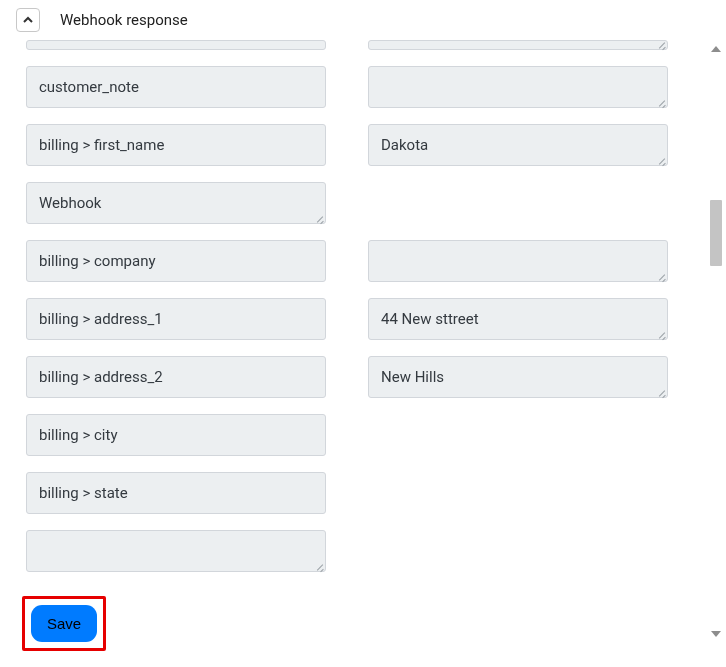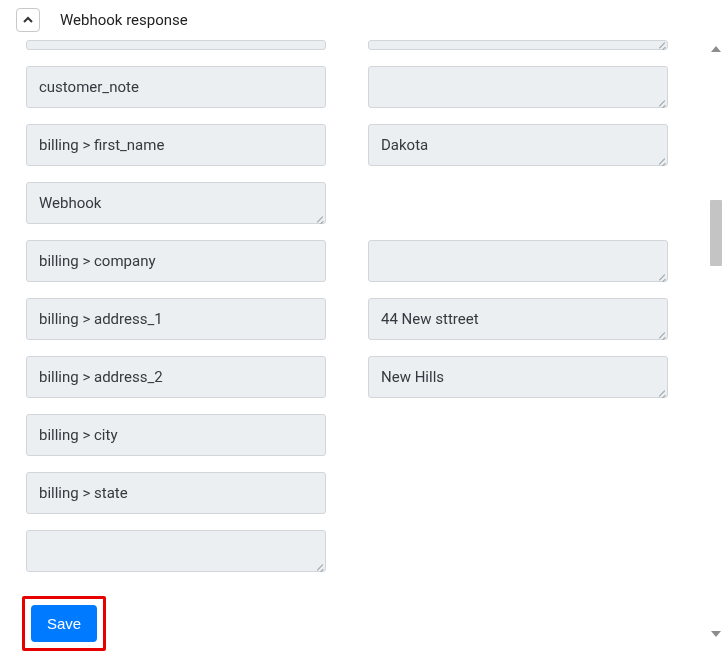--- a/index.html
+++ b/index.html
@@ -13,21 +13,21 @@
   .row{display:flex;gap:30px;margin-bottom:16px;}
   .cell{flex:1;position:relative;}
   .key-field{background:#eceff1;border:1px solid #d2d6db;border-radius:3px;height:42px;display:flex;align-items:center;padding:0 12px;color:#343a40;font-size:15px;width:300px;box-sizing:border-box;}
   .val-field{background:#eceff1;border:1px solid #d2d6db;border-radius:3px;height:42px;display:flex;align-items:center;padding:0 12px;color:#343a40;font-size:15px;width:300px;box-sizing:border-box;position:relative;}
   .peek-row .key-field,.peek-row .val-field{height:10px;padding-top:0;padding-bottom:0;}
   .resize-grip{position:absolute;right:1px;bottom:1px;width:10px;height:10px;pointer-events:none;}
   .resize-grip::before,.resize-grip::after{content:"";position:absolute;background:#9aa0a6;height:1px;transform:rotate(-45deg);}
   .resize-grip::before{width:8px;right:0;bottom:2px;}
   .resize-grip::after{width:4px;right:0;bottom:-1px;}
   .save-wrap{position:absolute;left:22px;bottom:16px;border:3px solid #e60000;padding:6px;border-radius:2px;}
-  .save-btn{background:#007bff;color:#ffffff;border:none;border-radius:4px;padding:10px 16px;font-size:15px;cursor:pointer;}
+  .save-btn{background:#007bff;color:#000000;border:none;border-radius:11px;padding:10px 16px;font-size:15px;cursor:pointer;}
   
   .scrollbar{position:absolute;right:2px;top:40px;bottom:8px;width:16px;}
   .sb-arrow{width:0;height:0;margin:0 auto;border-left:5px solid transparent;border-right:5px solid transparent;}
   .sb-arrow.up{border-bottom:6px solid #8d8d8d;margin-top:6px;}
   .sb-arrow.down{border-top:6px solid #8d8d8d;position:absolute;bottom:22px;left:3px;}
   .sb-thumb{position:absolute;left:2px;width:12px;background:#c4c4c4;top:160px;height:66px;border-radius:1px;}
 </style>
 </head>
 <body>
 

